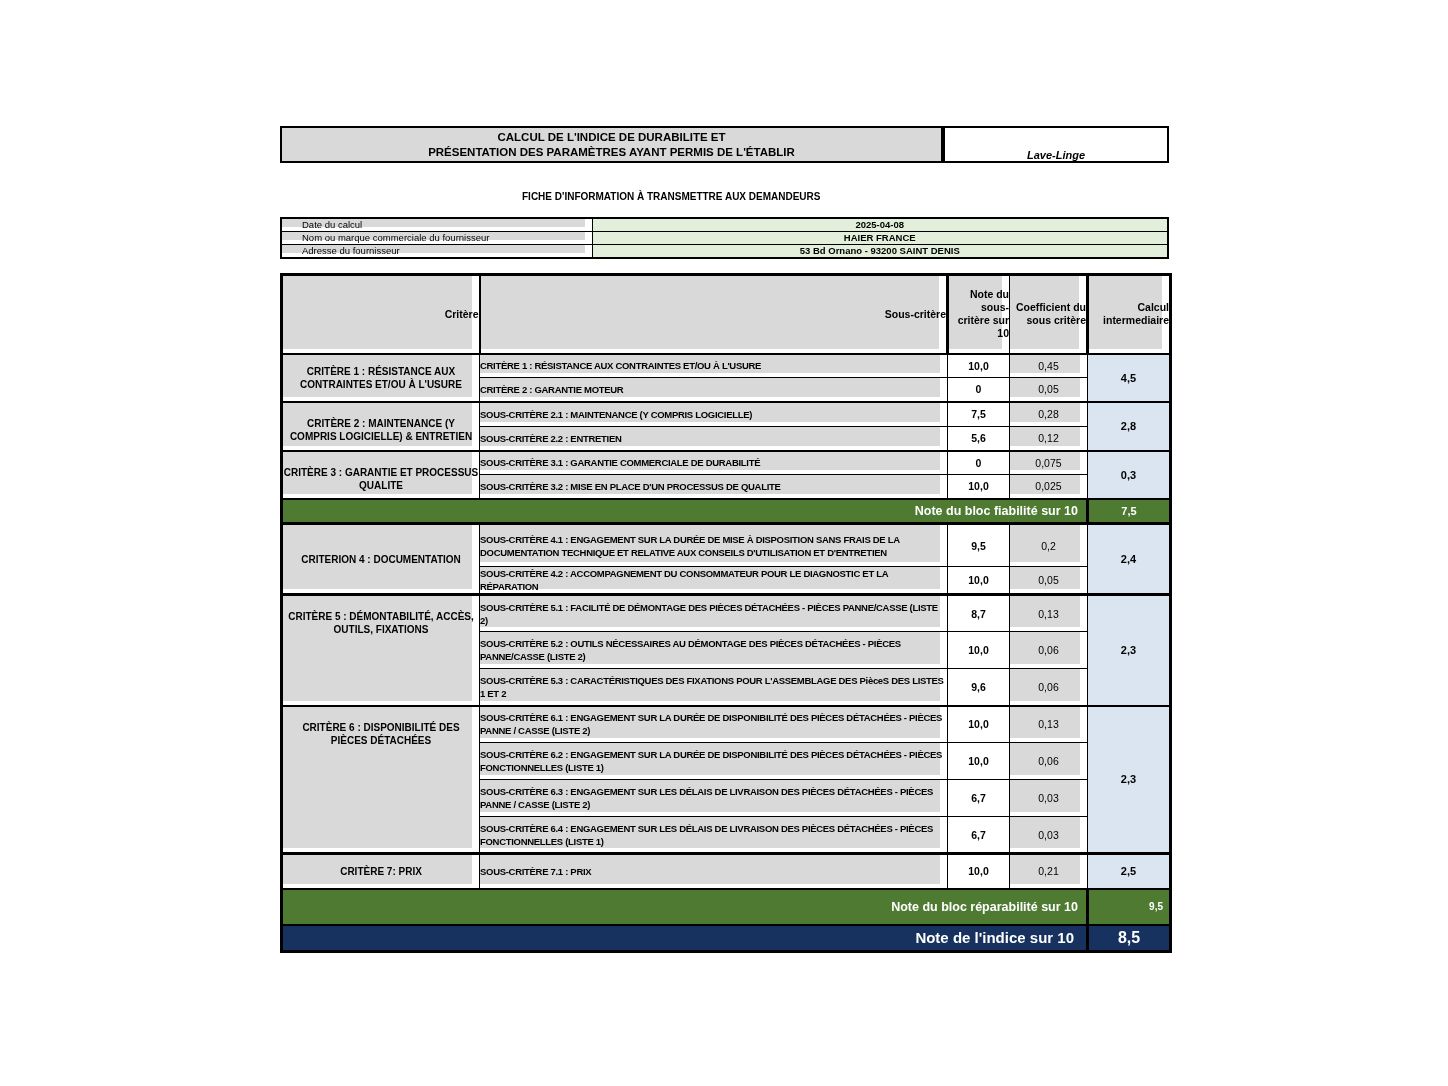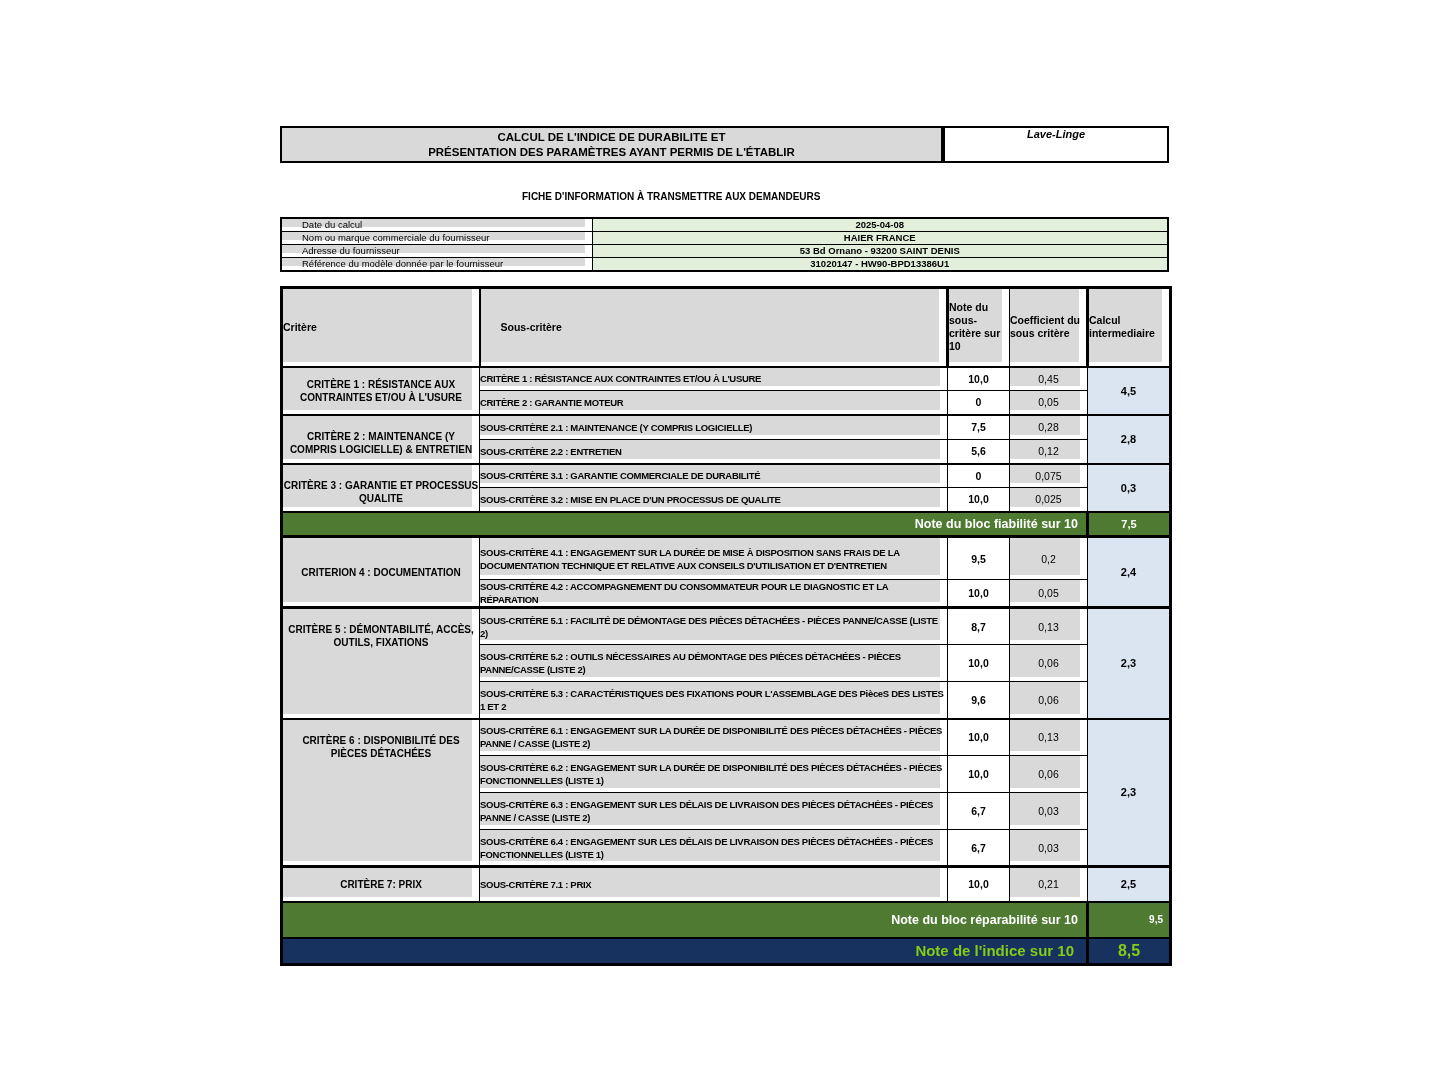--- a/index.html
+++ b/index.html
@@ -12,21 +12,21 @@
 
   
   .hdr { display:flex; }
   .title-box {
     width:663px; height:37px; border:2px solid #000; background:#d9d9d9;
     text-align:center; font-weight:bold; font-size:11.5px; line-height:15px;
     padding-top:2px;
   }
   .product-box {
     flex:1; height:37px; border:2px solid #000; background:#fff;
-    display:flex; align-items:flex-start; justify-content:center;
+    display:flex; align-items:flex-end; justify-content:center;
     font-weight:bold; font-style:italic; font-size:11px;
   }
   .subtitle { margin:28px 0 0 233px; font-size:10px; font-weight:bold; height:13px; white-space:nowrap;padding-left:9px; }
 
   
   .info-table {
     border-collapse:collapse; table-layout:fixed; width:889px;
     margin-top:13px; border:2px solid #000;
   }
   .info-table td { border:1px solid #000; height:13px; font-size:9.5px; padding:0 20px; line-height:12px; }
@@ -40,21 +40,21 @@
     background-size:calc(100% - 7px) calc(100% - 4px);
     background-repeat:no-repeat;
   }
 
   
   .main-table {
     border-collapse:collapse; table-layout:fixed; width:889px;
     margin-top:14px; border:3px solid #000;
   }
   .main-table td, .main-table th { border:1px solid #000; overflow:hidden; padding:0; }
-  .main-table th { font-weight:bold; font-size:10.5px; text-align:left; vertical-align:middle; line-height:13px; }
+  .main-table th { font-weight:bold; font-size:10.5px; text-align:right; vertical-align:middle; line-height:13px; }
 
   col.w-crit { width:198px; } col.w-sub { width:468px; }
   col.w-note { width:62px; }  col.w-coef { width:78px; } col.w-calc { width:83px; }
 
   .cs { text-align:center; font-weight:bold; font-size:10px; line-height:13px; padding:1px 8px; vertical-align:middle; }
   .cs.vtop { vertical-align:top; padding-top:14px; }
   .cb {
     border-left:2px solid #000; border-right:3px solid #000;
     text-align:left; font-weight:bold; font-size:9.5px; letter-spacing:-0.3px;
     line-height:13px; padding:1px 10px 1px 3px; vertical-align:middle;
@@ -67,21 +67,21 @@
   tr.b3 > td { border-top-width:3px; }
 
   .h79{height:79px;} .h43{height:43px;} .h37{height:37px;} .h35{height:35px;}
   .h28{height:28px;} .h27{height:27px;} .h25{height:25px;} .h24{height:24px;} .h23{height:36px;}
 
   
   .band-g > td { background:#4e7b31; color:#fff; border-top-width:2px; }
   .band-g .band-label { text-align:right; font-weight:bold; font-size:12.5px; padding-right:8px; border-right:3px solid #000; }
   .band-g .band-value { text-align:center; font-weight:bold; font-size:11px; }
   .band-g2 .band-value { text-align:right; font-size:10px; padding-right:6px; }
-  .band-n > td { background:#17325f; color:#84cc16; border-top-width:2px; }
+  .band-n > td { background:#17325f; color:#ffffff; border-top-width:2px; }
   .band-n .band-label { text-align:right; font-weight:bold; font-size:15px; padding-right:12px; border-right:3px solid #000; }
   .band-n .band-value { text-align:center; font-weight:bold; font-size:16px; }
 </style>
 </head>
 <body>
 
 <div class="sheet">
   <div class="content">
 
     <div class="hdr">
@@ -103,24 +103,20 @@
         <td class="info-value">2025-04-08</td>
       </tr>
       <tr>
         <td class="info-label gfill">Nom ou marque commerciale du fournisseur</td>
         <td class="info-value">HAIER FRANCE</td>
       </tr>
       <tr>
         <td class="info-label gfill">Adresse du fournisseur</td>
         <td class="info-value">53 Bd Ornano - 93200 SAINT DENIS</td>
       </tr>
-      <tr>
-        <td class="info-label gfill">Référence du modèle donnée par le fournisseur</td>
-        <td class="info-value">31020147 - HW90-BPD13386U1</td>
-      </tr>
     </tbody>
       </table>
 
     <table class="main-table">
       <colgroup>
         <col class="w-crit">
           <col class="w-sub">
           <col class="w-note">
           <col class="w-coef">
           <col class="w-calc">

